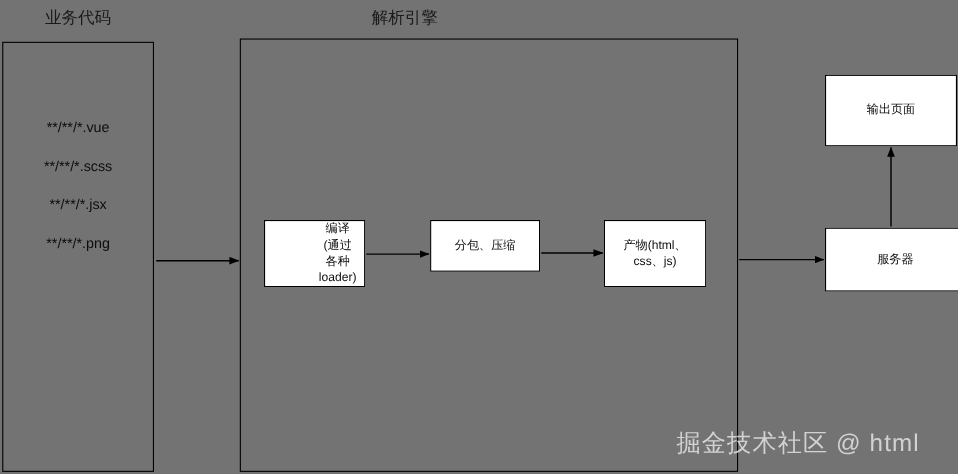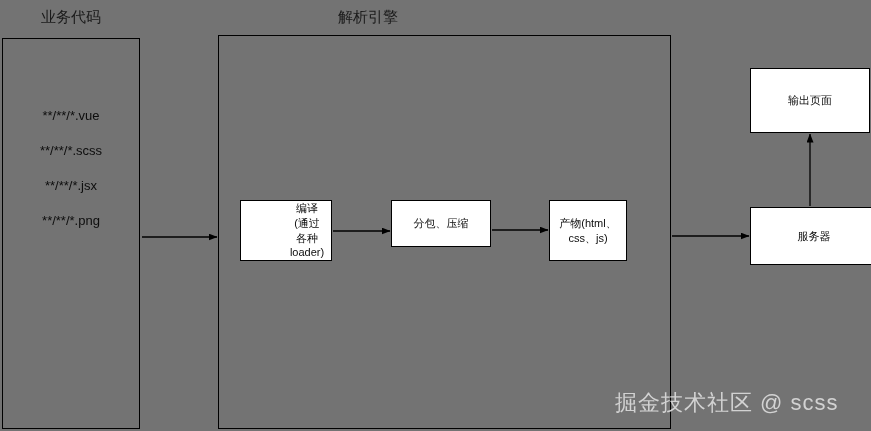--- a/index.html
+++ b/index.html
@@ -101,21 +101,21 @@
   <div class="container-box" style="left: 218px; top: 35px; width: 453px; height: 394px;"></div>
 
   <div class="box" style="left: 240px; top: 200px; width: 92px; height: 61px; padding-left: 42px;">
     <span class="box-text">编译(通过各种loader)</span>
   </div>
 
   <div class="box" style="left: 391px; top: 200px; width: 100px; height: 47px;">
     <span class="box-text">分包、压缩</span>
   </div>
 
-  <div class="box" style="left: 549px; top: 200px; width: 78px; height: 61px;">
+  <div class="box" style="left: 549px; top: 200px; width: 93px; height: 61px;">
     <span class="box-text">产物(html、css、js)</span>
   </div>
 
   <div class="box" style="left: 750px; top: 68px; width: 120px; height: 65px;">
     <span class="box-text">输出页面</span>
   </div>
 
   <div class="box" style="left: 750px; top: 207px; width: 128px; height: 58px;">
     <span class="box-text">服务器</span>
   </div>
@@ -131,15 +131,15 @@
 
     <line x1="333" y1="231" x2="390" y2="231" stroke="#000000" stroke-width="1.3" marker-end="url(#arrowhead)"></line>
 
     <line x1="492" y1="230" x2="548" y2="230" stroke="#000000" stroke-width="1.3" marker-end="url(#arrowhead)"></line>
 
     <line x1="672" y1="236" x2="749" y2="236" stroke="#000000" stroke-width="1.3" marker-end="url(#arrowhead)"></line>
 
     <line x1="810" y1="206" x2="810" y2="134" stroke="#000000" stroke-width="1.3" marker-end="url(#arrowhead)"></line>
   </svg>
 
-  <div class="watermark" style="left: 615px; top: 388px;">掘金技术社区 @ scss</div>
+  <div class="watermark" style="left: 615px; top: 388px;">掘金技术社区 @ html</div>
 
 </div>
 
 </body></html>

